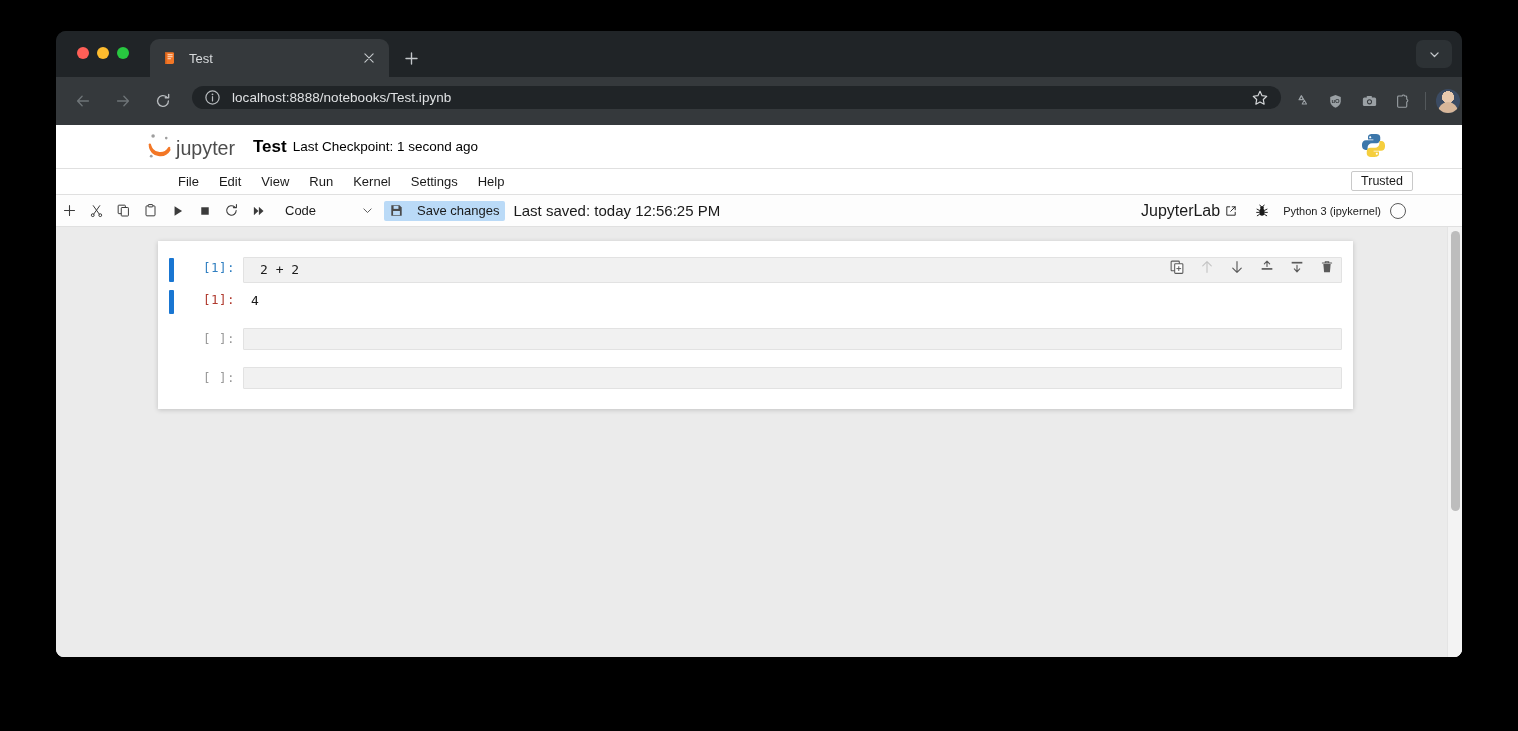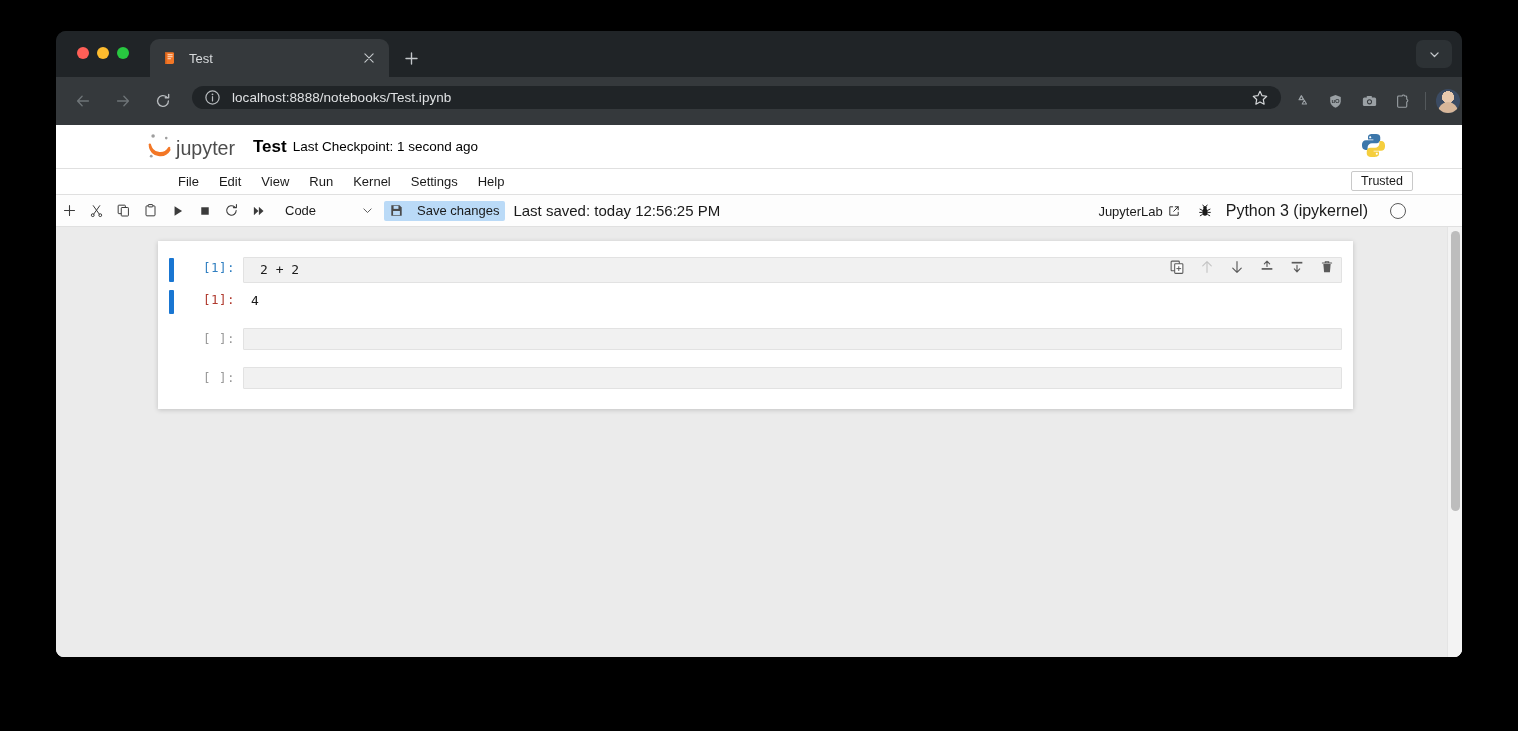--- a/index.html
+++ b/index.html
@@ -342,41 +342,41 @@
   .tb-right {
     position: absolute;
     right: 56px;
     top: 0;
     height: 32px;
     display: flex;
     align-items: center;
     gap: 0;
   }
   .jlab-link {
-    font-size: 13px;
+    font-size: 16px;
     color: #1a1a1a;
     display: flex;
     align-items: center;
     gap: 5px;
     margin-right: 14px;
     white-space: nowrap;
   }
   .bug-btn {
     width: 22px;
     height: 22px;
     display: flex;
     align-items: center;
     justify-content: center;
     color: #1a1a1a;
     margin-right: 10px;
   }
   .kernel-name {
-    font-size: 16px;
-    color: #1a1a1a;
-    margin-right: 22px;
+    font-size: 11px;
+    color: #1a1a1a;
+    margin-right: 9px;
     white-space: nowrap;
   }
   .kernel-idle {
     width: 14px;
     height: 14px;
     border: 1.4px solid #5a5a5a;
     border-radius: 50%;
   }
 
   

